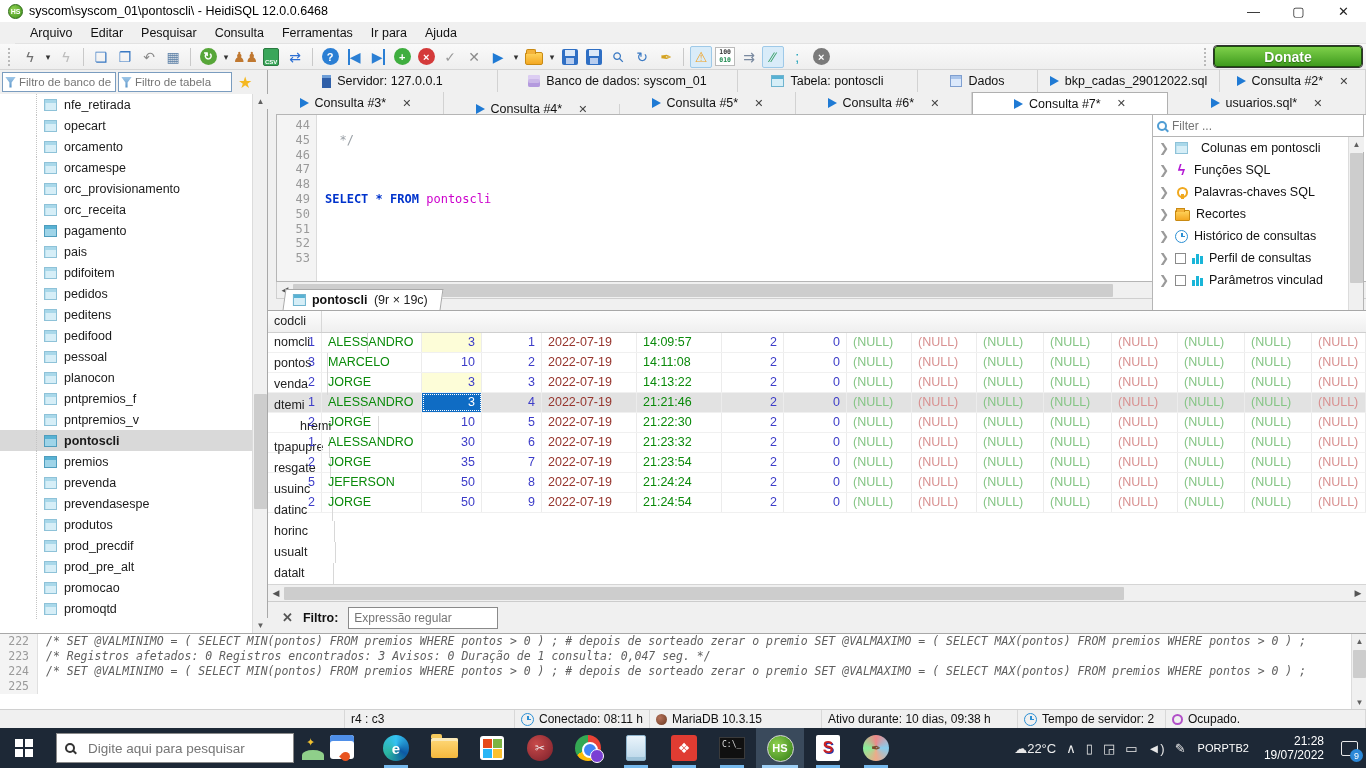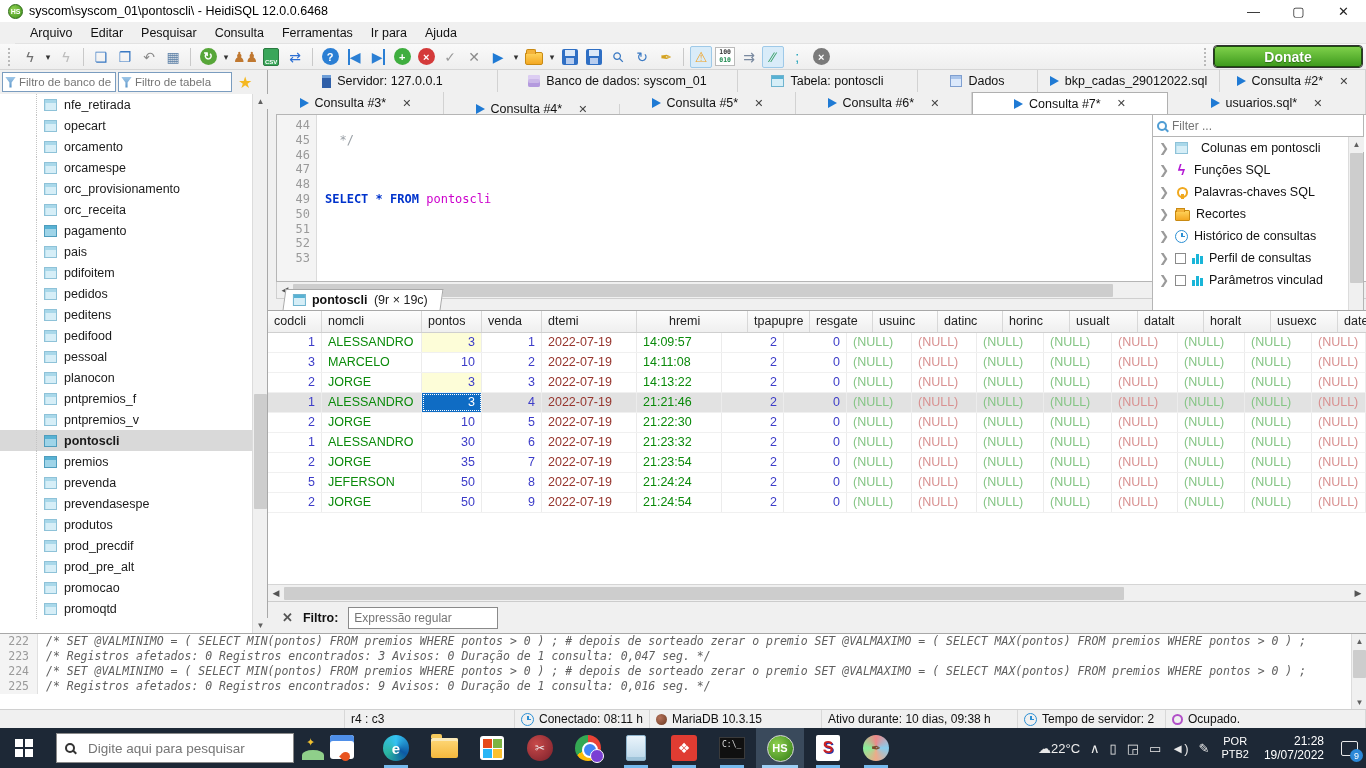--- a/index.html
+++ b/index.html
@@ -100,21 +100,21 @@
   .checkbox { width:11px; height:11px; border:1px solid #8a8a8a; background:#fff; flex:none;}
   .helper-scroll { right:0; top:22px; height:208px;}
 
   
   .result-tabbar { position:absolute; left:8px; top:218px; width:1090px; height:22px; display:flex; align-items:flex-end;}
   .result-tab { display:flex; align-items:center; gap:6px; background:#fff; border:1px solid #a8a8a8; border-bottom:none; height:21px; padding:0 14px 0 8px; transform:skewX(-8deg); margin-left:8px;}
   .result-tab > * { transform:skewX(8deg);}
   .rt-name { font-weight:bold; font-size:12.5px;}
   .rt-detail { font-size:12.5px; color:#222;}
   .grid-wrap { position:absolute; left:0; top:240px; width:1098px; height:276px; background:#fff; border-top:1px solid #a8a8a8; overflow:hidden;}
-  .grid-header { display:flex; height:22px; background:linear-gradient(#fdfdfd,#efefef); border-bottom:1px solid #cfcfcf;}
+  .grid-header { display:flex; height:22px; background:linear-gradient(#fdfdfd,#efefef); border-bottom:1px solid #cfcfcf;flex-direction:column;}
   .gh-cell { border-right:1px solid #d8d8d8; padding:0 6px; line-height:21px; font-size:12.5px; color:#222; overflow:hidden; white-space:nowrap; flex:none;}
   .grid-row { display:flex; height:20px; border-bottom:1px solid #f0f0f0;}
   .grid-row.sel { background:#e2e2e2;}
   .g-cell { border-right:1px solid #ececec; padding:0 6px; line-height:19px; font-size:12.5px; overflow:hidden; white-space:nowrap; flex:none;}
   .t-int { color:#3c3cc8; text-align:right;}
   .t-varchar { color:#0a8a0a;}
   .t-date { color:#96342c;}
   .t-time { color:#0a8a0a;}
   .t-nullg { color:#85c585;}
   .t-nullr { color:#d89090;}
@@ -171,21 +171,21 @@
   .a-chrome::after { content:""; position:absolute; right:-3px; bottom:-2px; width:12px; height:12px; border-radius:50%; background:#7a3fd4; border:1px solid #fff;}
   .a-notepad { width:20px; height:26px; background:linear-gradient(#eaf4fb,#bcd8ea); border:1px solid #8fb4cc; border-radius:2px; box-shadow:inset 0 -3px 0 #9fc4da;}
   .a-red { width:26px; height:26px; background:#e03c32; border-radius:3px; color:#fff; display:flex; align-items:center; justify-content:center; font-size:14px;}
   .a-term { width:26px; height:22px; background:#101010; border:1px solid #3a3a3a; color:#ddd; font-size:8px; font-family:"DejaVu Sans Mono",monospace; display:flex; align-items:flex-start; padding:2px;}
   .a-heidi { width:27px; height:27px; border-radius:50%; background:radial-gradient(circle at 35% 35%, #8fd14f, #2f7a14); border:1px solid #d5d5d5; color:#fff; font-weight:bold; font-size:11px; display:flex; align-items:center; justify-content:center;}
   .a-sys { width:24px; height:26px; background:#fff; border-radius:2px; display:flex; align-items:center; justify-content:center; font-weight:bold; font-size:16px; color:#c22; text-shadow:1px 1px 0 #23a;}
   .a-paint { width:26px; height:26px; border-radius:50%; background:conic-gradient(#e88,#8ce,#ea8,#8e9,#e88); display:flex; align-items:center; justify-content:center; color:#7a4b2a; font-size:12px;}
   .tray { margin-left:auto; display:flex; align-items:center; height:40px;}
   .tray-item { display:flex; align-items:center; justify-content:center; padding:0 5px; font-size:13px; color:#eee; height:40px;}
   .tray-glyph { font-size:13px; color:#e8e8e8;}
-  .lang { display:flex; flex-direction:column; align-items:center; justify-content:center; font-size:11px; line-height:13px; padding:0 7px;}
+  .lang { display:flex; align-items:center; justify-content:center; font-size:11px; line-height:13px; padding:0 7px;}
   .clockbox { display:flex; flex-direction:column; align-items:flex-end; justify-content:center; font-size:12px; line-height:14px; padding:0 8px;}
   .notif { width:34px; height:40px; display:flex; align-items:center; justify-content:center; position:relative;}
   .notif .bubble { width:17px; height:15px; border:1.5px solid #e8e8e8; border-radius:2px; position:relative;}
   .notif .badge { position:absolute; right:3px; bottom:6px; min-width:13px; height:13px; border-radius:50%; background:#2b88d8; color:#fff; font-size:9px; display:flex; align-items:center; justify-content:center;}
 </style>
 </head>
 <body>
 
 <div id="screen">
 
@@ -797,21 +797,20 @@
         <div class="log-line">
           <span class="log-num">223</span>
           <span class="log-text">/* Registros afetados: 0  Registros encontrados: 3  Avisos: 0  Duração de 1 consulta: 0,047 seg. */</span>
         </div>
         <div class="log-line">
           <span class="log-num">224</span>
           <span class="log-text">/*  SET @VALMINIMO = ( SELECT MIN(pontos) FROM premios WHERE pontos &gt; 0 ) ; # depois de sorteado zerar o premio  SET @VALMAXIMO = ( SELECT MAX(pontos) FROM premios WHERE pontos &gt; 0 ) ;</span>
         </div>
         <div class="log-line">
           <span class="log-num">225</span>
-          <span class="log-text">/* Registros afetados: 0  Registros encontrados: 9  Avisos: 0  Duração de 1 consulta: 0,016 seg. */</span>
         </div>
       </div>
     <div class="vscroll log-scroll">
       <div class="arr" style="top:0;">▲</div>
       <div class="thumb" style="top:16px;height:28px;"></div>
       <div class="arr" style="bottom:0;">▼</div>
     </div>
   </div>
 
   <div class="statusbar" id="status-bar">

